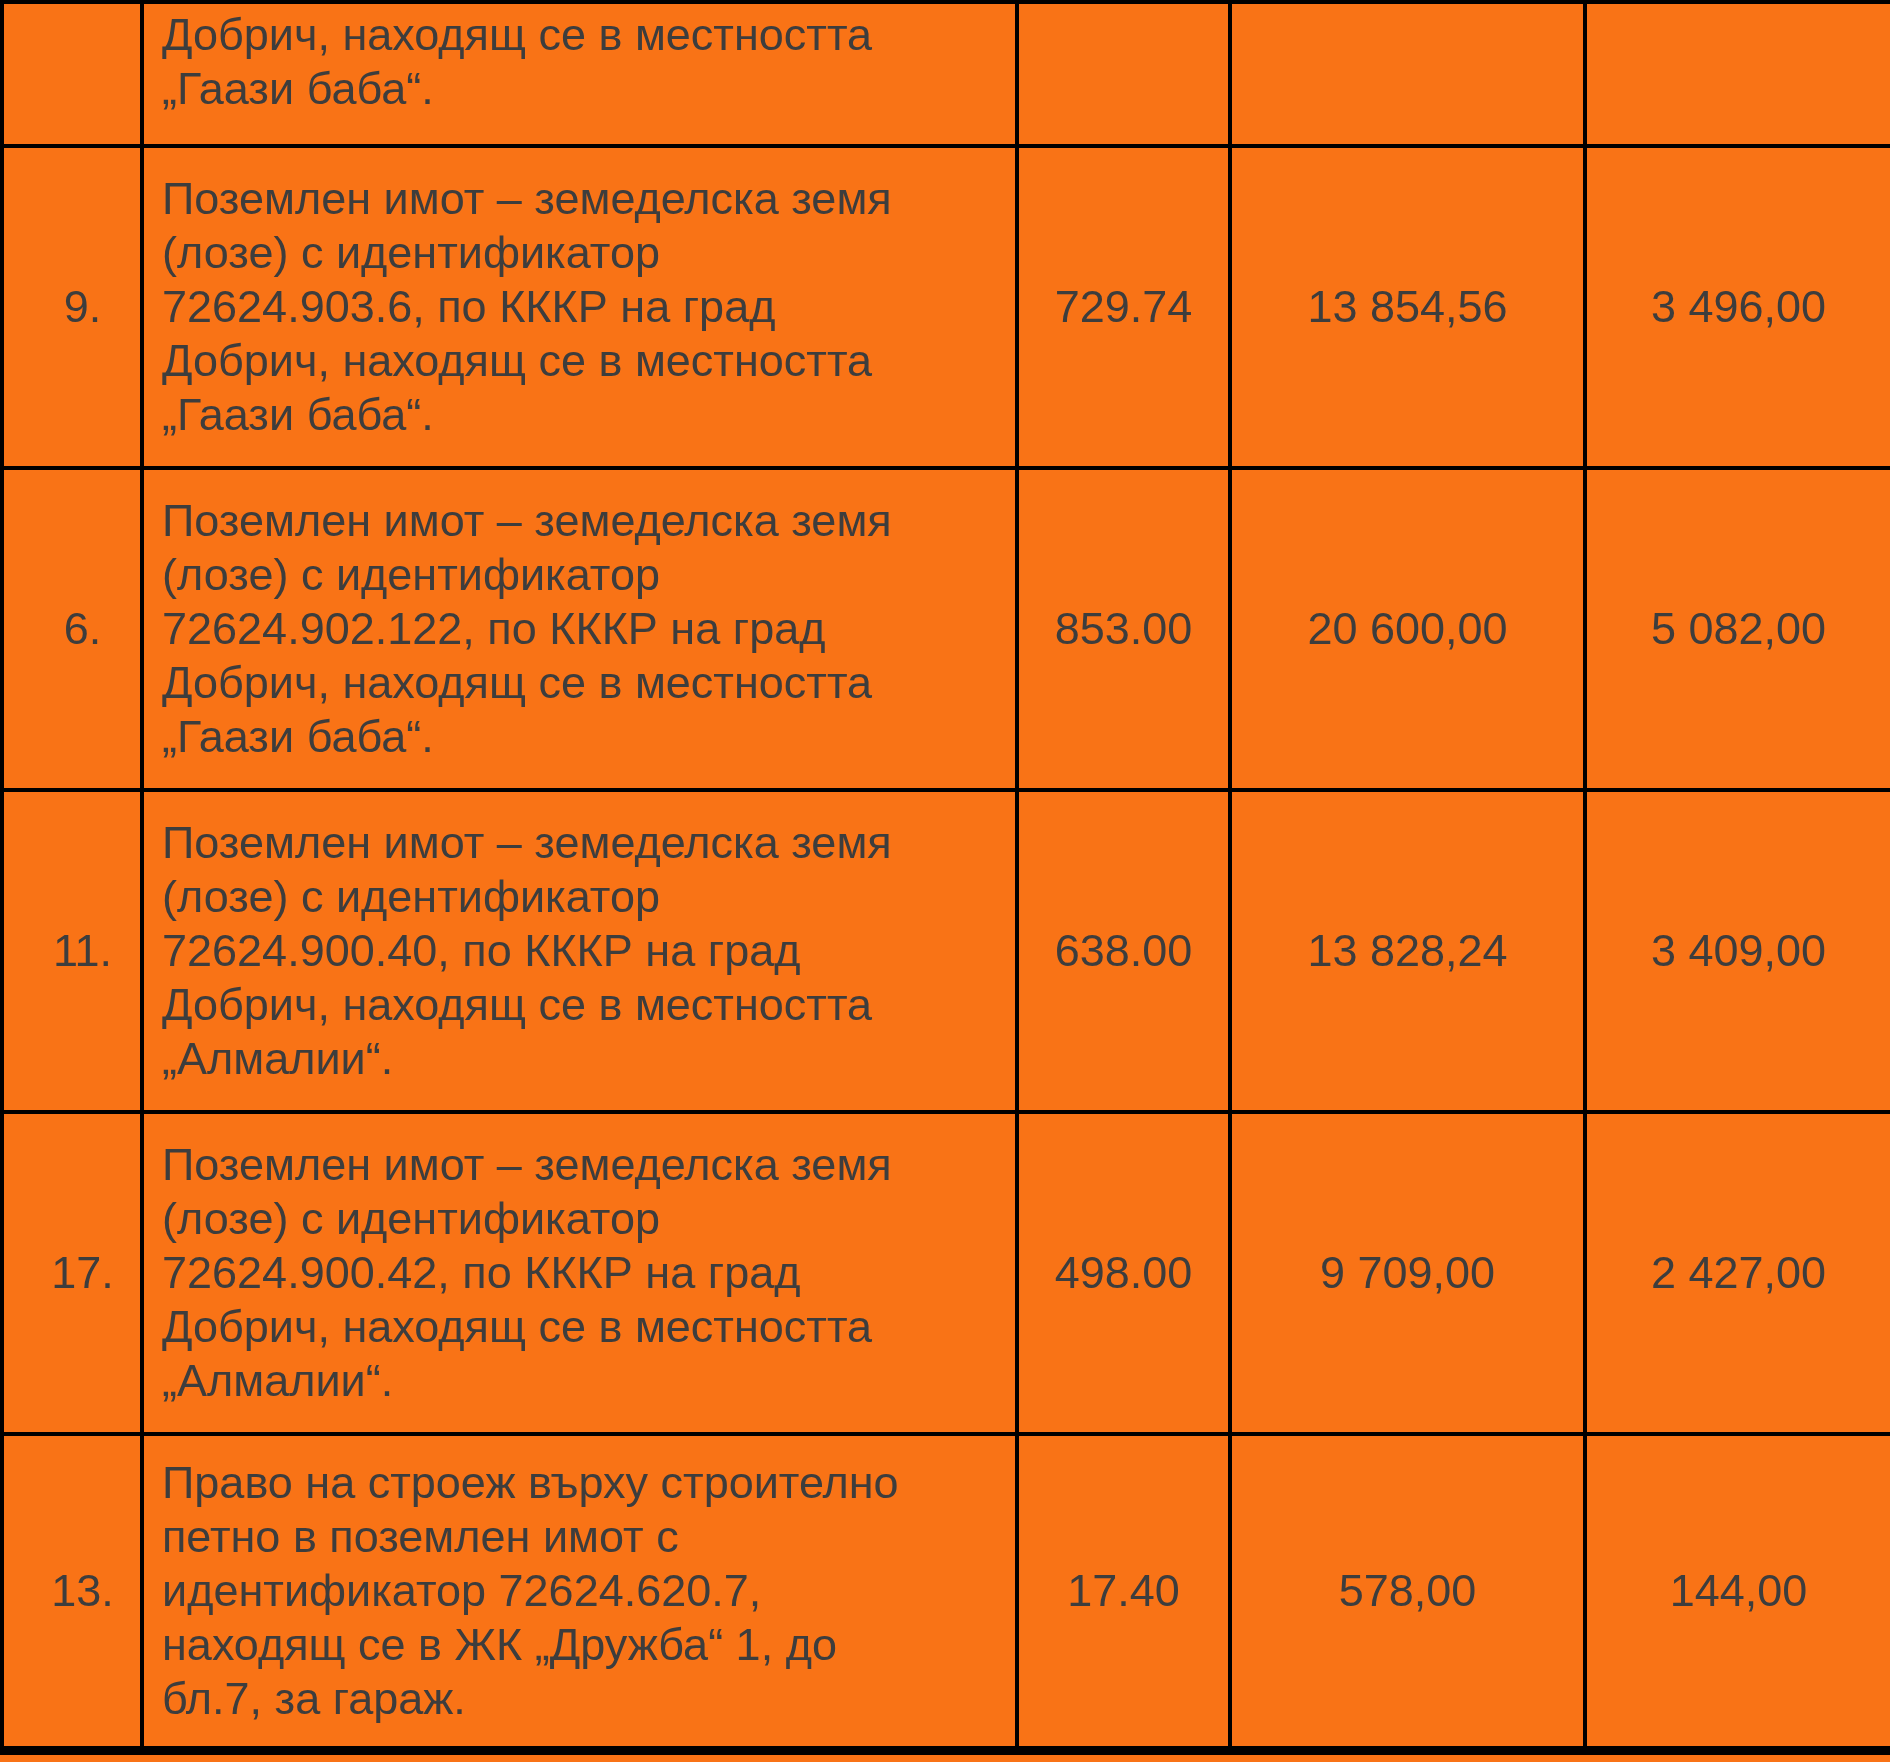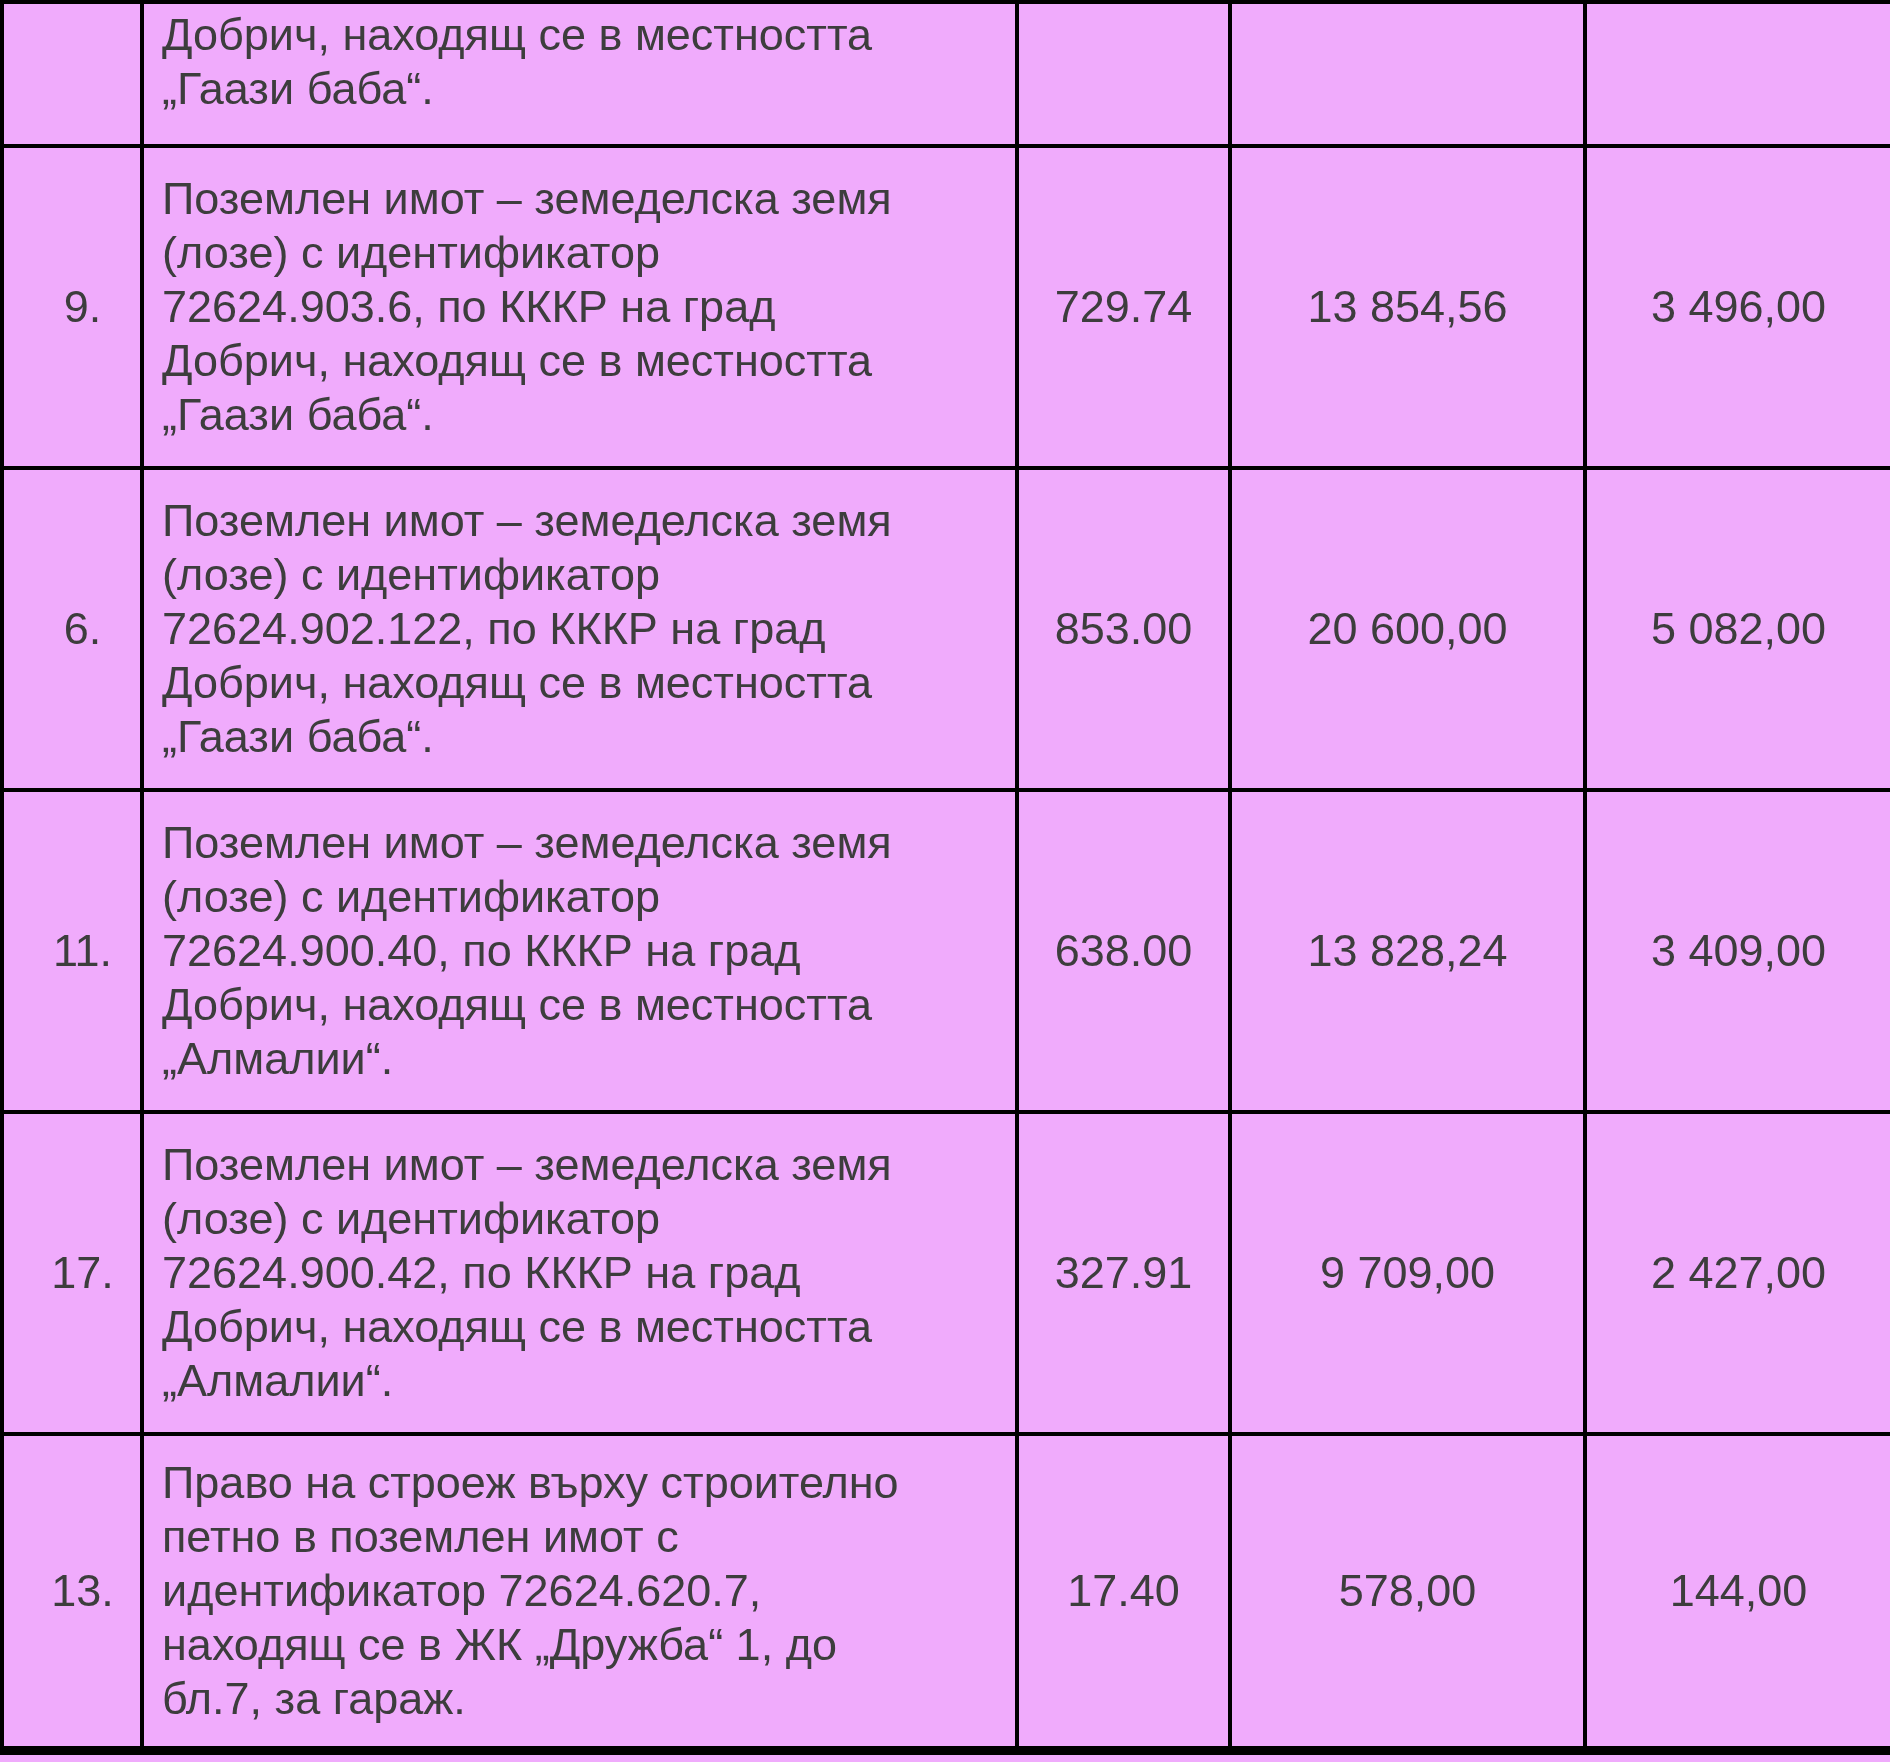--- a/index.html
+++ b/index.html
@@ -3,21 +3,21 @@
 <meta charset="utf-8">
 <style>
   html, body {
     margin: 0;
     padding: 0;
     background: #ffffff;
   }
   .page {
     width: 1890px;
     height: 1762px;
-    background: #f0abfc;
+    background: #f97316;
     overflow: hidden;
   }
   table.prop-table {
     border-collapse: collapse;
     table-layout: fixed;
     width: 1890px;
     font-family: "Liberation Sans", sans-serif;
     font-size: 45px;
     line-height: 54px;
     color: #3d3d3d;
@@ -113,21 +113,21 @@
         <td class="cell-val">13 828,24</td>
         <td class="cell-val">3 409,00</td>
       </tr>
       <tr class="r-full">
         <td class="cell-num">17.</td>
         <td class="cell-desc">Поземлен имот – земеделска земя
 (лозе) с идентификатор
 72624.900.42, по КККР на град
 Добрич, находящ се в местността
 „Алмалии“.</td>
-        <td class="cell-val">327.91</td>
+        <td class="cell-val">498.00</td>
         <td class="cell-val">9 709,00</td>
         <td class="cell-val">2 427,00</td>
       </tr>
       <tr class="r-last">
         <td class="cell-num">13.</td>
         <td class="cell-desc">Право на строеж върху строително
 петно в поземлен имот с
 идентификатор 72624.620.7,
 находящ се в ЖК „Дружба“ 1, до
 бл.7, за гараж.</td>

